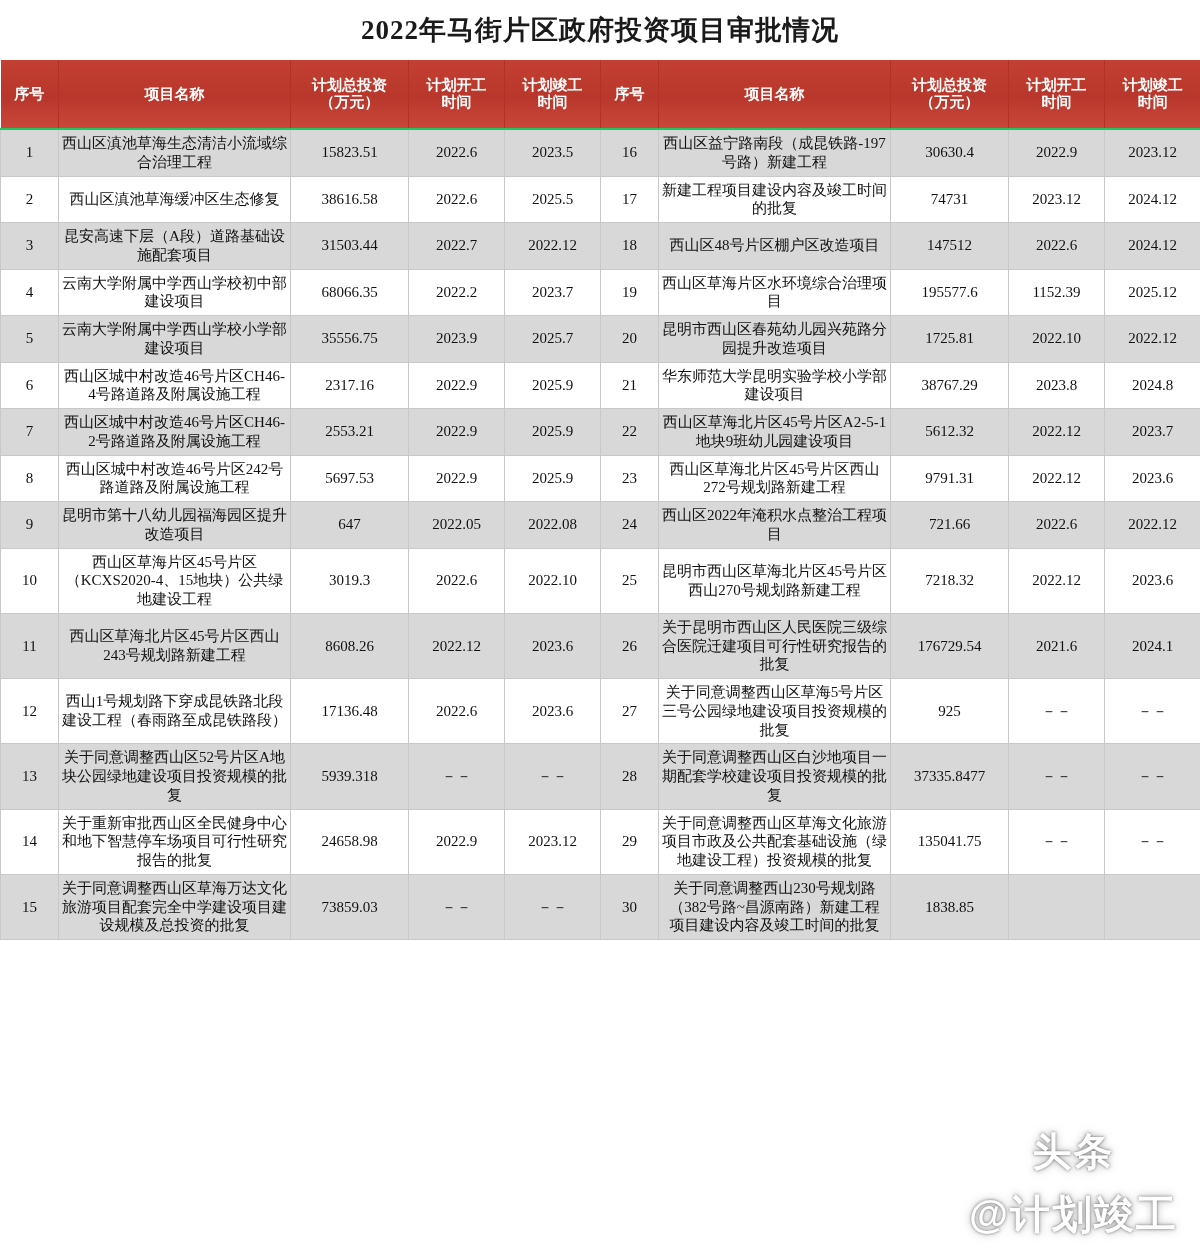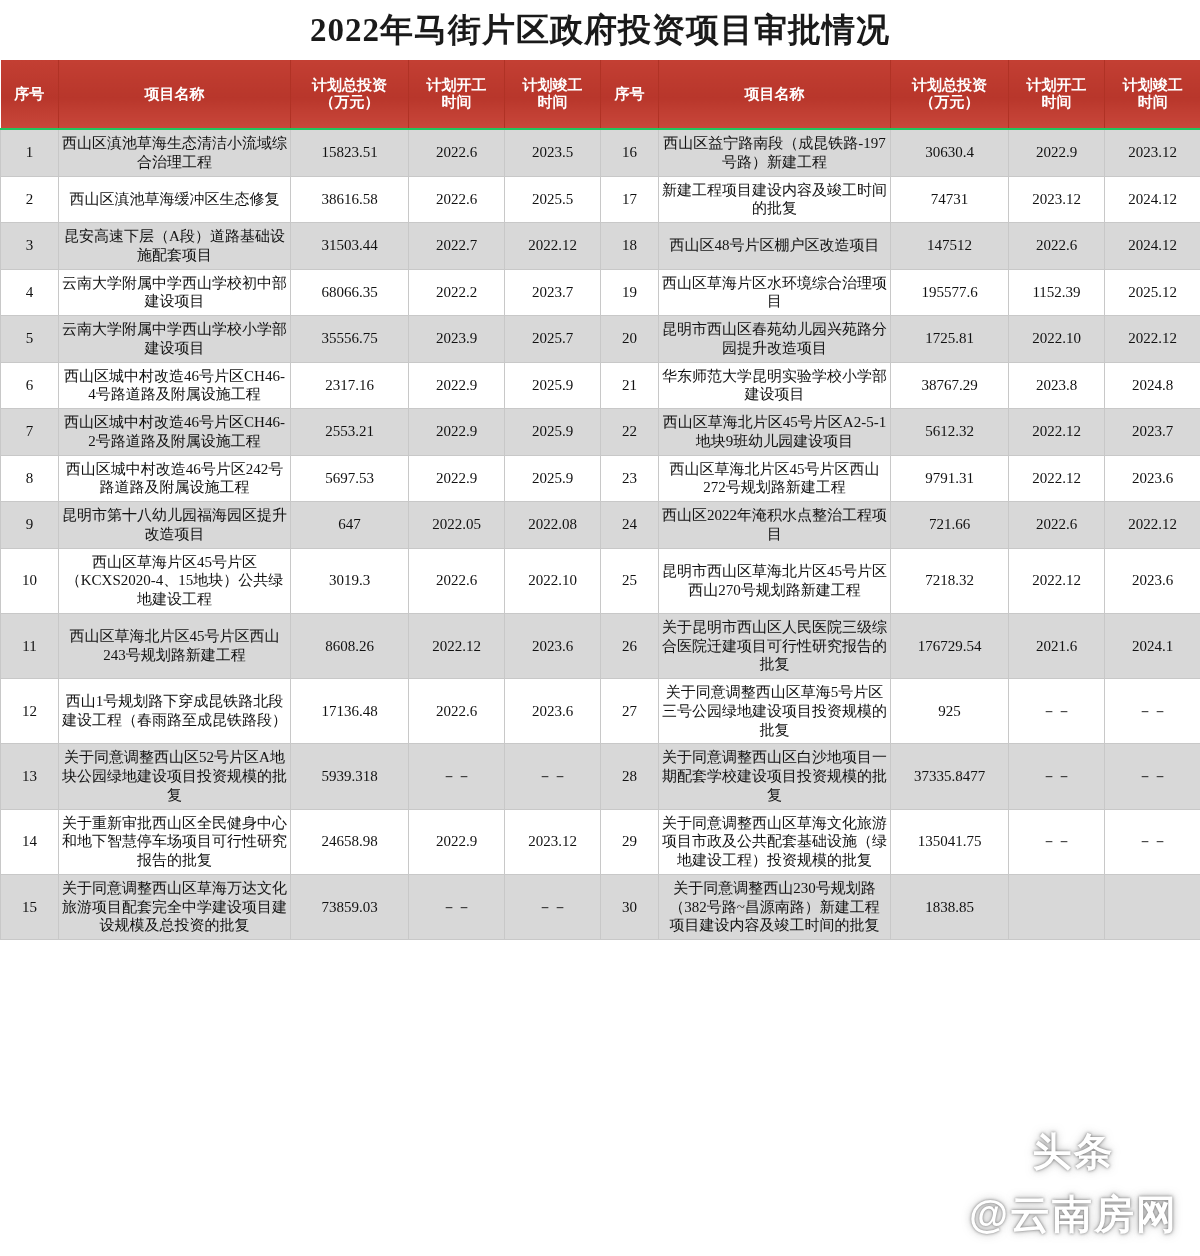--- a/index.html
+++ b/index.html
@@ -8,21 +8,21 @@
     background:#ffffff;
     font-family:"Liberation Serif","DejaVu Serif",serif;
     overflow:hidden;
     position:relative;
   }
   #page-wrap{width:1200px;height:1256px;position:relative;}
 
   .doc-title{
     height:60px;
     display:flex;align-items:center;justify-content:center;
-    font-size:33px;font-weight:bold;color:#1a1a1a;
+    font-size:27px;font-weight:bold;color:#1a1a1a;
     letter-spacing:1px;
     font-family:"Liberation Serif","DejaVu Serif",serif;
   }
 
   table.approval{
     width:1200px;
     border-collapse:collapse;
     table-layout:fixed;
   }
 
@@ -326,16 +326,16 @@
           <td class="cell-name">关于同意调整西山230号规划路（382号路~昌源南路）新建工程项目建设内容及竣工时间的批复</td>
           <td class="cell-num">1838.85</td>
           <td class="cell-date"></td>
           <td class="cell-date"></td>
         </tr>
       </tbody>
   </table>
 
   <div class="watermark">
     <span>头条</span>
-    <span class="wm-at">@云南房网</span>
+    <span class="wm-at">@计划竣工</span>
   </div>
 
 </div>
 
 </body></html>

